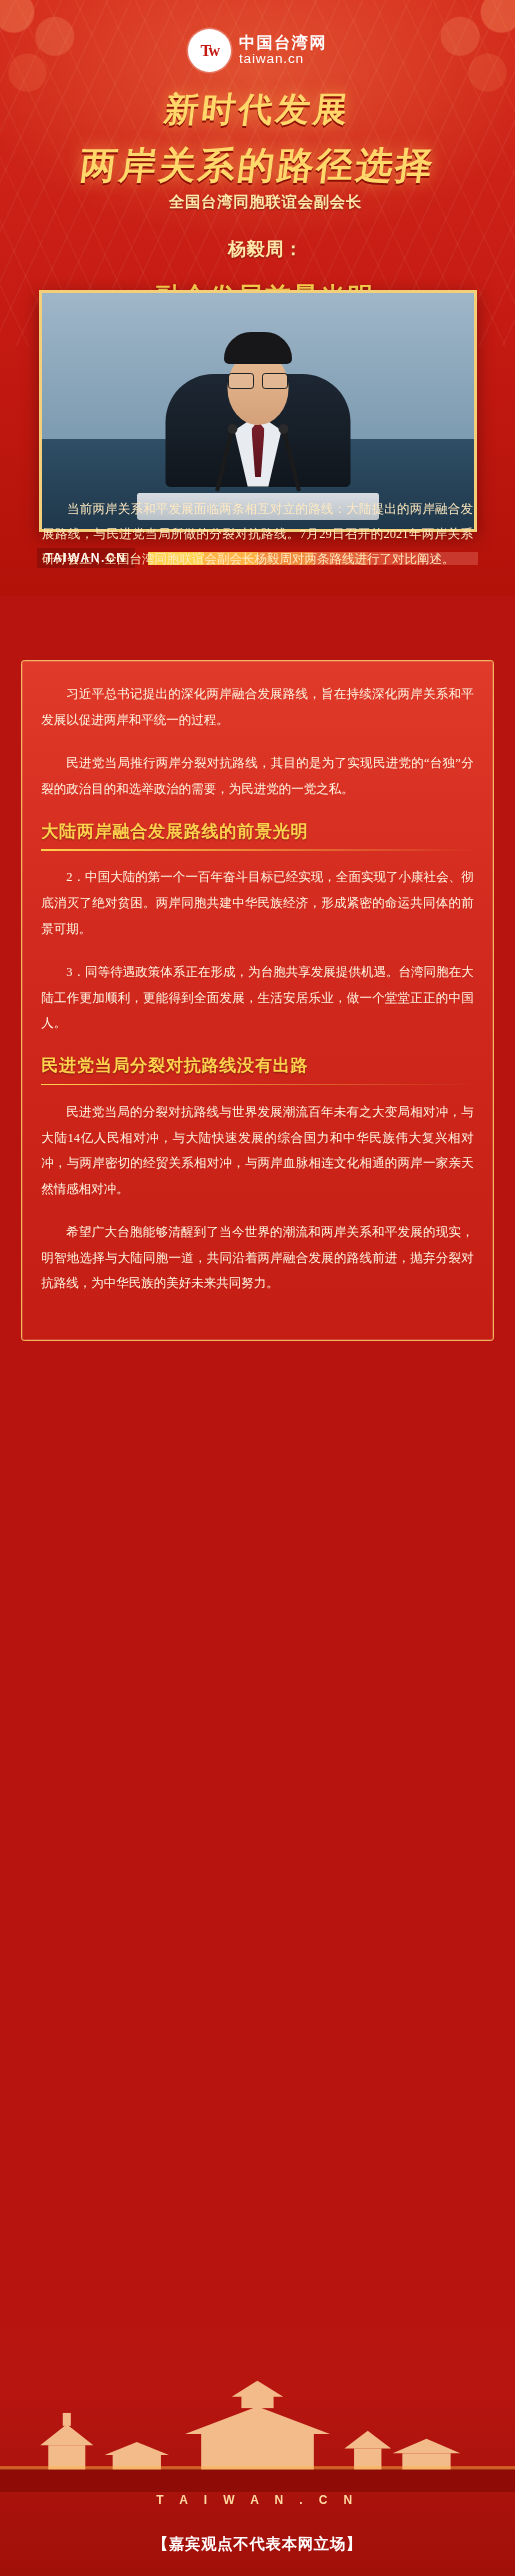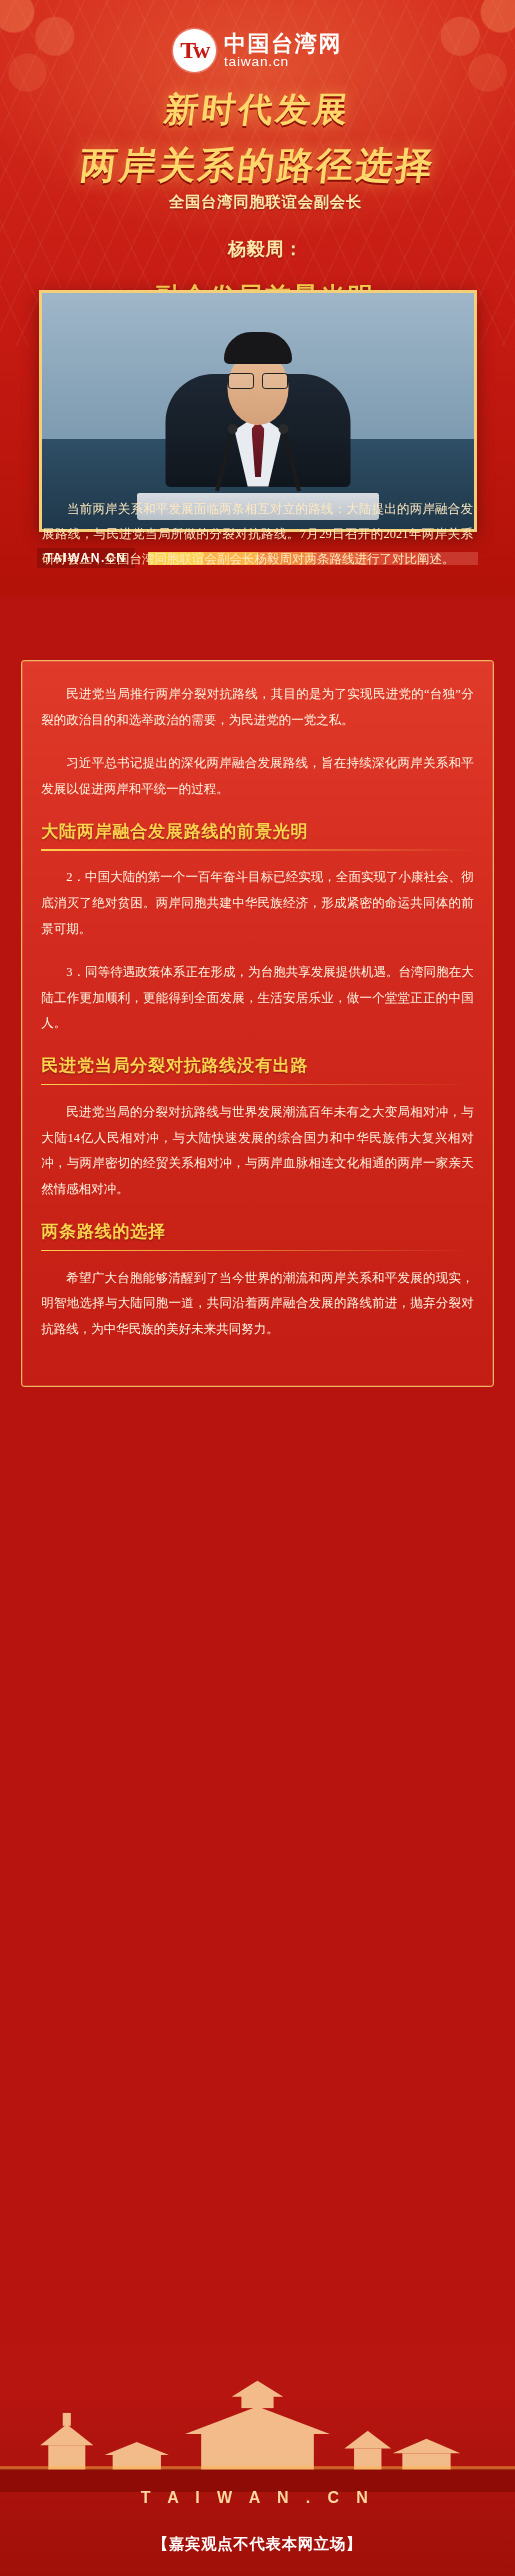--- a/index.html
+++ b/index.html
@@ -51,27 +51,27 @@
     top: 29px; left: 0; right: 0;
     display: flex; justify-content: center; align-items: center;
     gap: 8px;
   }
   .logo-mark {
     width: 43px; height: 43px;
     border-radius: 50%;
     background: #fff;
     display: flex; align-items: center; justify-content: center;
     color: #c41a12;
-    font-size: 24px; font-weight: bold;
+    font-size: 16px; font-weight: bold;
     font-family: "Liberation Serif", serif;
     letter-spacing: -1.6px;
     box-shadow: 0 0 0 1.6px rgba(255,255,255,0.25);
   }
   .logo-text { color: #ffffff; line-height: 1.05; }
-  .logo-cn { font-size: 22px; font-weight: bold; letter-spacing: 1.6px; }
+  .logo-cn { font-size: 16px; font-weight: bold; letter-spacing: 1.6px; }
   .logo-en { font-size: 13.7px; letter-spacing: 0.8px; font-family: "Liberation Sans", sans-serif; }
 
   .title-art {
     position: absolute; top: 87px; left: 0; right: 0;
     text-align: center;
   }
   .title-line1 {
     font-family: "Liberation Serif", serif;
     font-size: 34px; font-weight: bold;
     color: #ffd76a;
@@ -271,21 +271,21 @@
     left: 0; bottom: 0; width: 100%;
     height: 290px;
     background: linear-gradient(180deg, rgba(196,26,18,0) 0%, #b71510 35%, #a01009 100%);
   }
   .skyline {
     position: absolute; bottom: 84px; left: 0; width: 100%; height: 121px;
   }
   .footer-mark {
     position: absolute; bottom: 69px; left: 0; right: 0;
     text-align: center;
-    color: #ffd9a0; font-size: 16px; letter-spacing: 6.4px;
+    color: #ffd9a0; font-size: 12px; letter-spacing: 6.4px;
     font-weight: bold;
   }
   .disclaimer {
     position: absolute; bottom: 21px; left: 0; right: 0;
     text-align: center;
     color: #ffffff;
     font-size: 15.3px;
     font-weight: bold;
     letter-spacing: 0.8px;
     font-family: Liberation Serif, serif;
@@ -345,37 +345,34 @@
         <i style="background:#d84a32"></i>
         <i style="background:#c9382c"></i>
       </div>
     </div>
   </div>
 
   <div class="lead">当前两岸关系和平发展面临两条相互对立的路线：大陆提出的两岸融合发展路线，与民进党当局所做的分裂对抗路线。7月29日召开的2021年两岸关系研讨会上，全国台湾同胞联谊会副会长杨毅周对两条路线进行了对比阐述。</div>
 
   <div class="content" style="margin-top:64px">
 
+    <p class="para">习近平总书记提出的深化两岸融合发展路线，旨在持续深化两岸关系和平发展以促进两岸和平统一的过程。</p>
     <p class="para">民进党当局推行两岸分裂对抗路线，其目的是为了实现民进党的“台独”分裂的政治目的和选举政治的需要，为民进党的一党之私。</p>
-    <p class="para">习近平总书记提出的深化两岸融合发展路线，旨在持续深化两岸关系和平发展以促进两岸和平统一的过程。</p>
 
     <div class="section-head">
       <span>大陆两岸融合发展路线的前景光明</span>
     </div>
     <p class="para">2．中国大陆的第一个一百年奋斗目标已经实现，全面实现了小康社会、彻底消灭了绝对贫困。两岸同胞共建中华民族经济，形成紧密的命运共同体的前景可期。</p>
     <p class="para">3．同等待遇政策体系正在形成，为台胞共享发展提供机遇。台湾同胞在大陆工作更加顺利，更能得到全面发展，生活安居乐业，做一个堂堂正正的中国人。</p>
 
     <div class="section-head">
       <span>民进党当局分裂对抗路线没有出路</span>
     </div>
     <p class="para">民进党当局的分裂对抗路线与世界发展潮流百年未有之大变局相对冲，与大陆14亿人民相对冲，与大陆快速发展的综合国力和中华民族伟大复兴相对冲，与两岸密切的经贸关系相对冲，与两岸血脉相连文化相通的两岸一家亲天然情感相对冲。</p>
 
-    <div class="section-head">
-      <span>两条路线的选择</span>
-    </div>
     <p class="para" style="margin-bottom:16px">希望广大台胞能够清醒到了当今世界的潮流和两岸关系和平发展的现实，明智地选择与大陆同胞一道，共同沿着两岸融合发展的路线前进，抛弃分裂对抗路线，为中华民族的美好未来共同努力。</p>
   </div>
 
   <div class="footer">
     <svg class="skyline" viewBox="0 0 640 150" preserveAspectRatio="none">
       <g fill="#8d0c06" opacity="0.95">
         <rect x="0" y="120" width="640" height="30"></rect>
       </g>
       <g fill="#ffd9a0" opacity="0.85">
 

